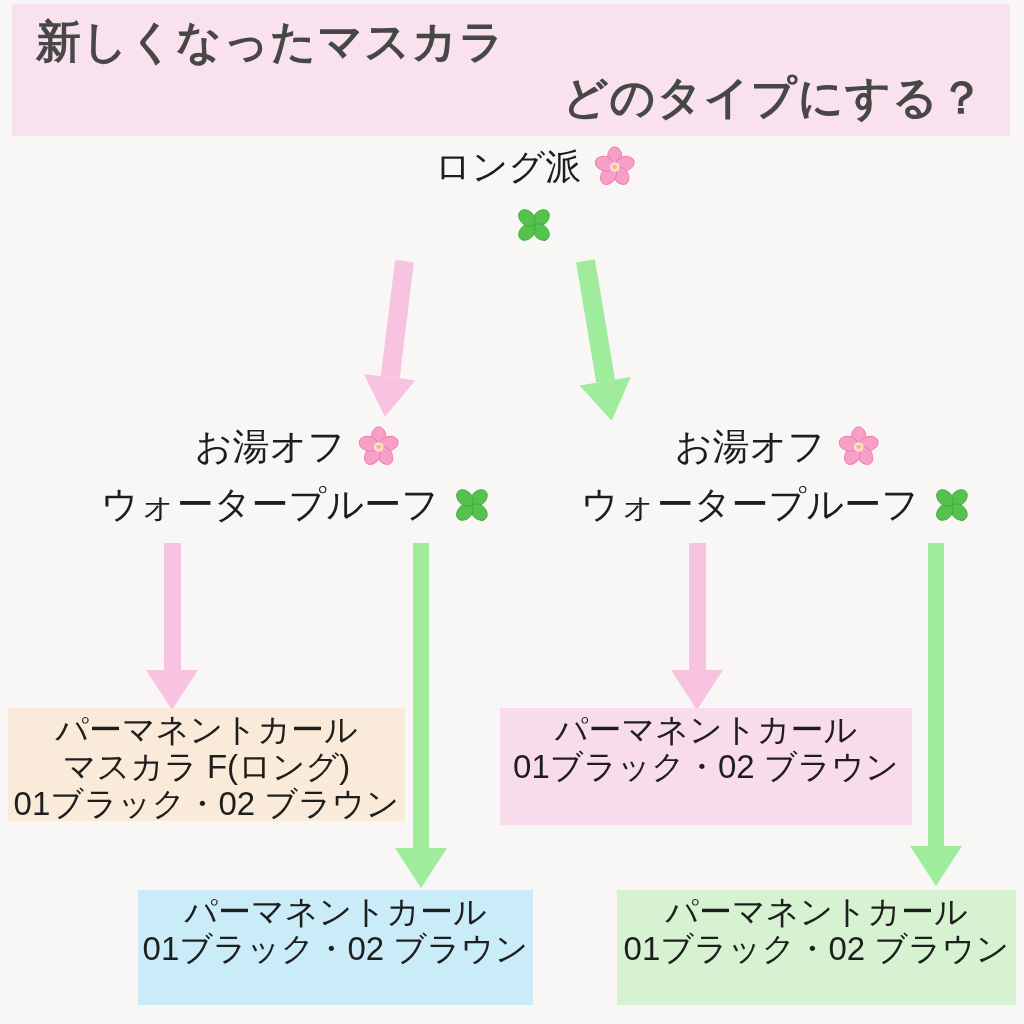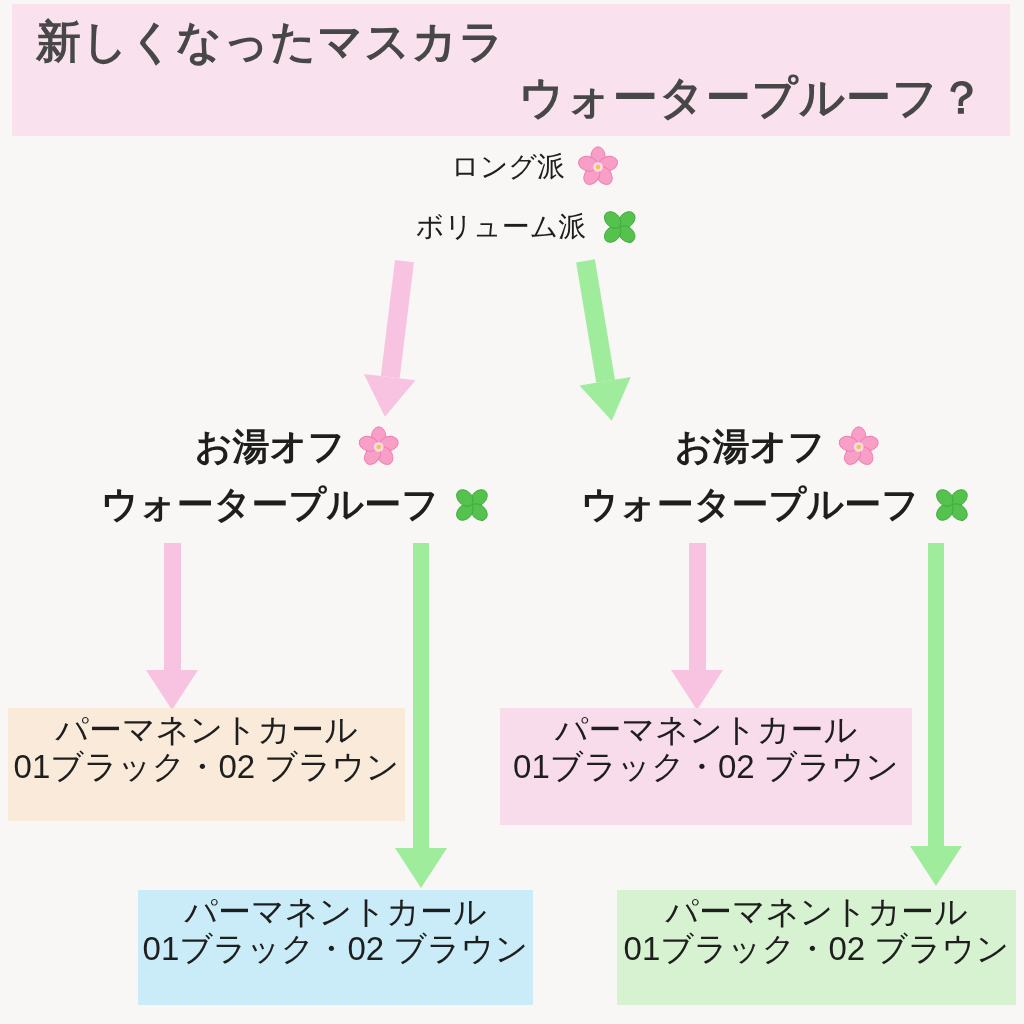--- a/index.html
+++ b/index.html
@@ -17,27 +17,27 @@
   }
   .banner .t1,.banner .t2{
     font-size:45px;line-height:56px;font-weight:bold;
     color:var(--title-text,#474747);letter-spacing:1px;white-space:nowrap;
   }
   .banner .t1{text-align:left;}
   .banner .t2{text-align:right;}
   
   .line{
     position:absolute;transform:translateX(-50%);white-space:nowrap;
-    font-size:28px;line-height:46px;color:var(--body-text,#1e1e1e);
+    font-size:36px;line-height:46px;color:var(--body-text,#1e1e1e);
     display:flex;align-items:center;
   }
   .emoji{width:42px;height:42px;margin-left:12px;flex:0 0 auto;}
   .root-l1{left:535px;top:144px;}
   .root-l2{left:528px;top:204px;}
-  .branch-line{font-size:37px;font-weight:bold;}
+  .branch-line{font-size:37px;}
   .bl-l1{left:297px;top:424px;}
   .bl-l2{left:297px;top:482px;}
   .br-l1{left:777px;top:424px;}
   .br-l2{left:777px;top:482px;}
   
   .arrow{
     position:absolute;width:52px;display:flex;flex-direction:column;align-items:center;
     transform-origin:top center;
   }
   .arrow .shaft{flex:1;}
@@ -96,31 +96,30 @@
         <ellipse cx="20" cy="10.5" rx="6.6" ry="9" transform="rotate(315 20 20)"></ellipse>
       </g>
     </symbol>
   </defs>
 </svg>
 
 <div class="canvas">
 
   <header class="banner">
     <div class="t1">新しくなったマスカラ</div>
-    <div class="t2">ウォータープルーフ？</div>
+    <div class="t2">どのタイプにする？</div>
   </header>
 
   <div class="line root-l1">
     <span>ロング派</span>
     <svg class="emoji">
         <use href="#sym-blossom"></use>
       </svg>
   </div>
   <div class="line root-l2">
-    <span>ボリューム派</span>
     <svg class="emoji">
         <use href="#sym-clover"></use>
       </svg>
   </div>
 
   <div class="arrow pink a1">
     <div class="shaft"></div>
     <div class="head"></div>
   </div>
   <div class="arrow green a2">
@@ -166,20 +165,21 @@
     <div class="shaft"></div>
     <div class="head"></div>
   </div>
   <div class="arrow green a6">
     <div class="shaft"></div>
     <div class="head"></div>
   </div>
 
   <div class="box box-f-long">
     <div>パーマネントカール</div>
+    <div>マスカラ F(ロング)</div>
     <div>01ブラック・02 ブラウン</div>
   </div>
   <div class="box box-f-volume">
     <div>パーマネントカール</div>
     <div>01ブラック・02 ブラウン</div>
   </div>
   <div class="box box-wp-long">
     <div>パーマネントカール</div>
     <div>01ブラック・02 ブラウン</div>
   </div>

